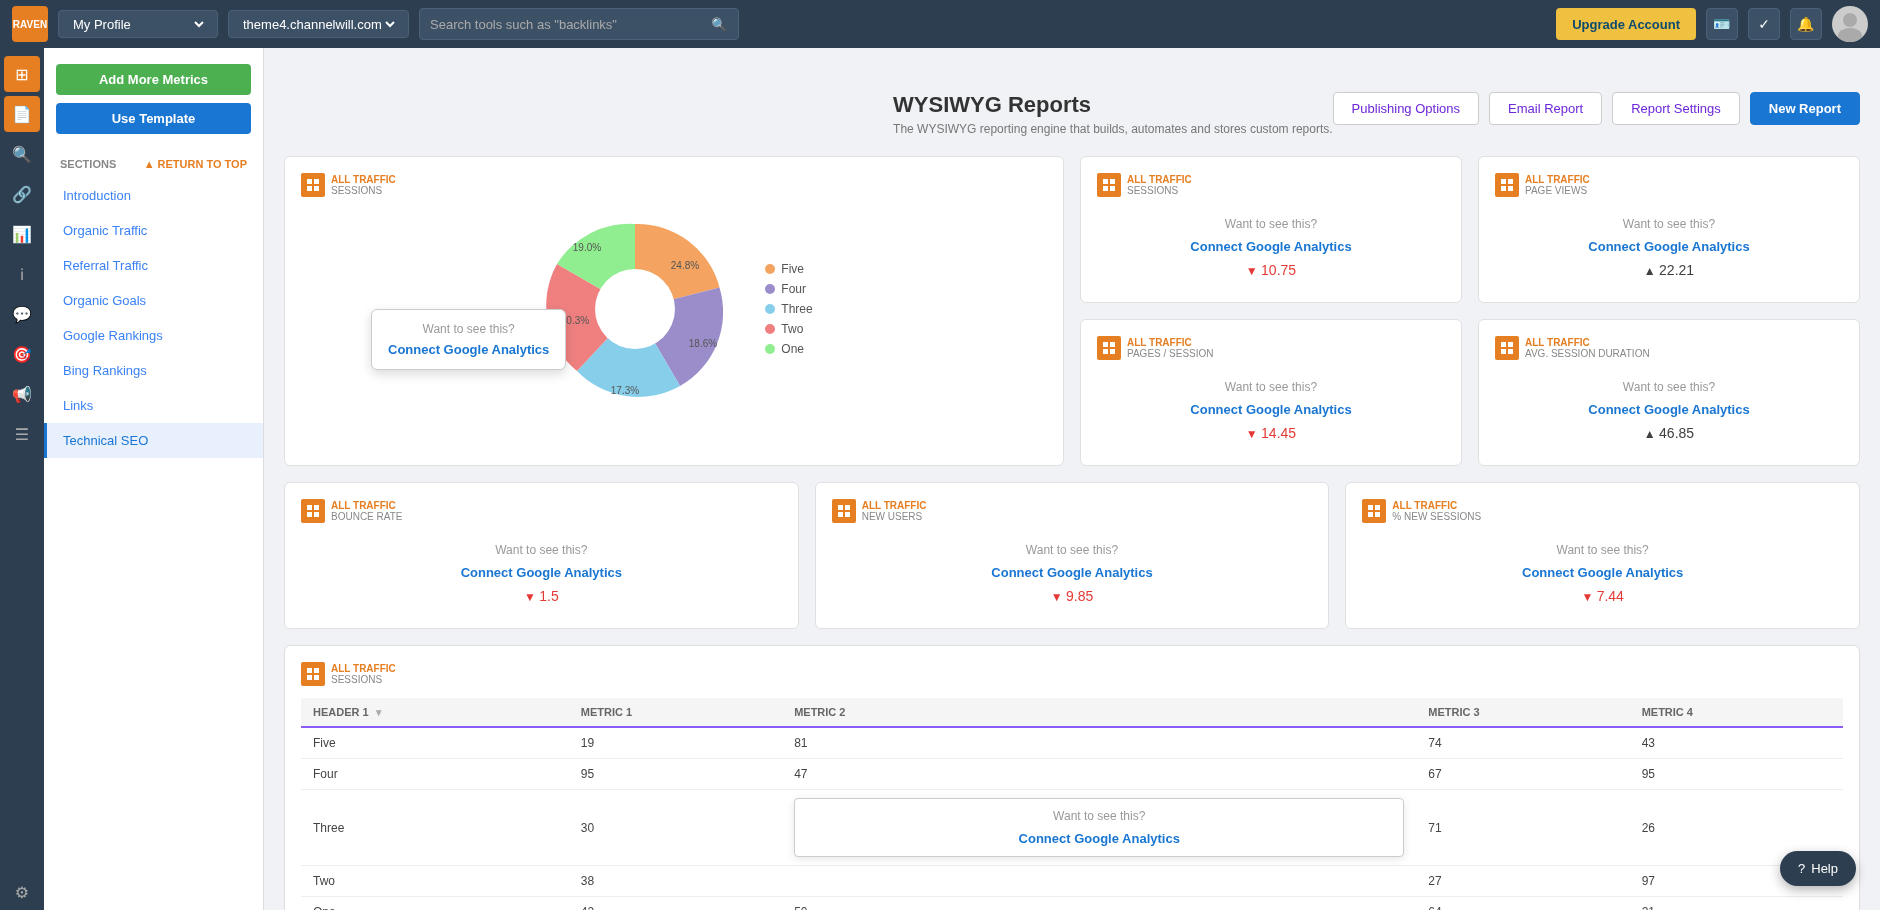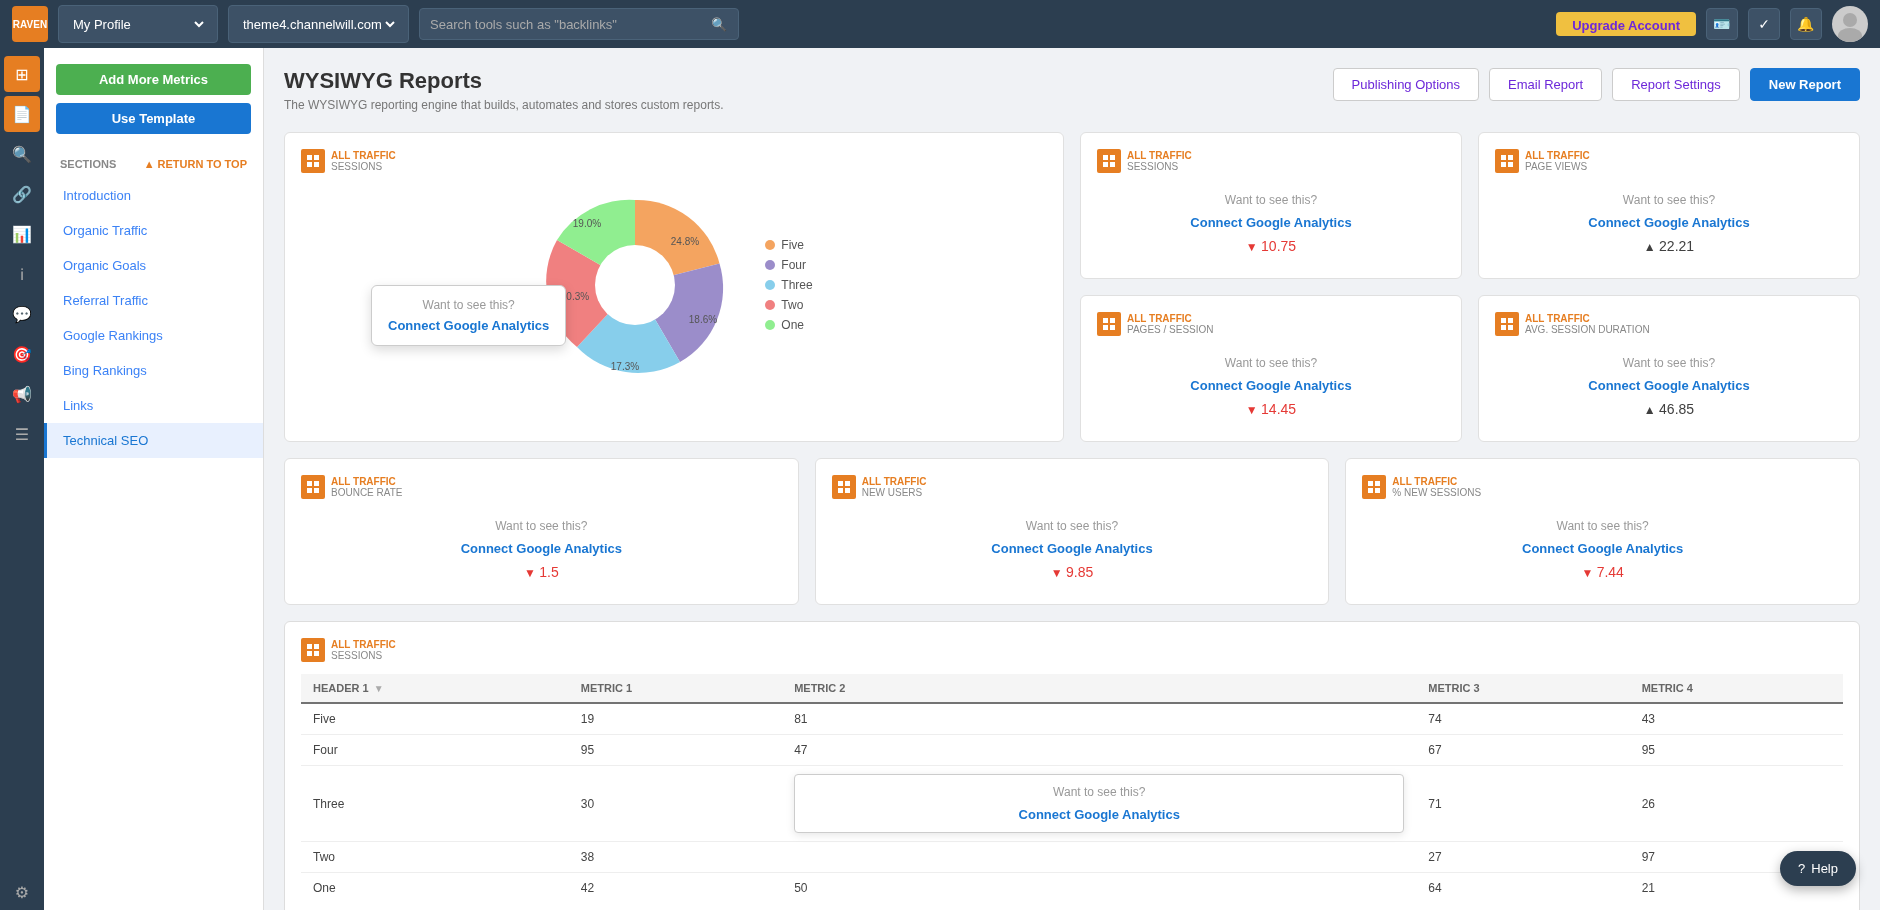--- a/index.html
+++ b/index.html
@@ -7,33 +7,33 @@
 
     
     .top-nav {
       display: flex; align-items: center; background: #2c3e50; height: 48px;
       padding: 0 12px; gap: 10px; position: fixed; top: 0; left: 0; right: 0; z-index: 100;
     }
     .logo-icon { width: 36px; height: 36px; background: #e67e22; border-radius: 4px; display: flex; align-items: center; justify-content: center; color: white; font-weight: bold; font-size: 14px; }
     .nav-select {
       background: #3d5166; border: 1px solid #4a6278; color: white; padding: 5px 10px;
       border-radius: 4px; font-size: 13px; cursor: pointer; display: flex; align-items: center; gap: 6px;
-      height: 38px; min-width: 160px;
+      height: 28px; min-width: 160px;
     }
     .nav-select select { background: transparent; border: none; color: white; font-size: 13px; cursor: pointer; outline: none; flex: 1; }
     .search-box {
       display: flex; align-items: center; background: #3d5166; border: 1px solid #4a6278;
       border-radius: 4px; padding: 5px 10px; flex: 1; max-width: 320px; height: 32px;
     }
     .search-box input { background: transparent; border: none; color: white; font-size: 13px; outline: none; flex: 1; }
     .search-box input::placeholder { color: #aaa; }
     .nav-spacer { flex: 1; }
     .upgrade-btn {
-      background: #f0c040; color: #6d28d9; border: none; padding: 6px 16px;
-      border-radius: 4px; font-size: 13px; font-weight: 600; cursor: pointer; height: 24px;
+      background: #f0c040; color: #0c4a6e; border: none; padding: 6px 16px;
+      border-radius: 4px; font-size: 13px; font-weight: 600; cursor: pointer; height: 32px;
     }
     .nav-icon-btn {
       background: #3d5166; border: 1px solid #4a6278; color: white; width: 32px; height: 32px;
       border-radius: 4px; display: flex; align-items: center; justify-content: center; cursor: pointer; font-size: 14px;
     }
     .avatar { width: 36px; height: 36px; border-radius: 50%; background: #ccc; overflow: hidden; cursor: pointer; }
 
     
     .left-sidebar {
       position: fixed; top: 48px; left: 0; bottom: 0; width: 44px;
@@ -69,22 +69,23 @@
       display: block; padding: 10px 16px; color: #3b82f6; font-size: 13px;
       cursor: pointer; border-left: 3px solid transparent;
     }
     .sidebar-nav-item.active { background: #e8f0fe; border-left-color: #1976d2; color: #1976d2; }
 
     
     .main-content {
       margin-top: 48px; margin-left: 264px; padding: 20px;
     }
     .page-header {
-      display: flex; align-items: flex-start; justify-content: space-between;
+      display: flex; align-items: flex-start; justify-content: flex-end;
       margin-bottom: 20px;
+      margin-top: 24px;
     }
     .page-title { font-size: 22px; font-weight: 700; color: #333; }
     .page-subtitle { font-size: 12px; color: #777; margin-top: 4px; }
     .header-actions { display: flex; gap: 10px; align-items: center; }
     .header-btn {
       padding: 8px 18px; border-radius: 4px; font-size: 13px; cursor: pointer;
       border: 1px solid #ccc; background: white; color: #6d28d9;
     }
     .header-btn-primary { background: #1976d2; color: white; border-color: #1976d2; font-weight: 600; }
 
@@ -119,21 +120,21 @@
     .tooltip-overlay .connect-prompt { color: #999; margin-bottom: 6px; font-size: 12px; }
     .tooltip-overlay .connect-link { color: #1976d2; font-size: 13px; font-weight: 600; }
 
     
     .table-section { background: white; border: 1px solid #ddd; border-radius: 6px; padding: 16px; }
     .table-header-row { display: flex; align-items: center; gap: 6px; margin-bottom: 12px; }
     .data-table { width: 100%; border-collapse: collapse; font-size: 12px; }
     .data-table th {
       background: #f5f5f5; padding: 8px 12px; text-align: left;
       font-weight: 700; font-size: 11px; text-transform: uppercase; color: #666;
-      border-bottom: 2px solid #737373;
+      border-bottom: 2px solid #8b5cf6;
     }
     .data-table td { padding: 8px 12px; border-bottom: 1px solid #eee; color: #444; }
     .data-table tr:last-child td { border-bottom: none; }
     .connect-cell {
       position: relative;
     }
     .connect-cell-overlay {
       background: white; border: 1px solid #ccc; border-radius: 4px;
       padding: 10px 14px; box-shadow: 0 2px 8px rgba(0,0,0,0.1);
       text-align: center; min-width: 200px;
@@ -212,22 +213,22 @@
     <div class="sidebar-sections-header">
       <span>SECTIONS</span>
       <span class="return-top">
         <span>▲</span>
         <span>RETURN TO TOP</span>
       </span>
     </div>
 
     <a class="sidebar-nav-item">Introduction</a>
     <a class="sidebar-nav-item">Organic Traffic</a>
+    <a class="sidebar-nav-item">Referral Traffic</a>
     <a class="sidebar-nav-item">Organic Goals</a>
-    <a class="sidebar-nav-item">Referral Traffic</a>
     <a class="sidebar-nav-item">Google Rankings</a>
     <a class="sidebar-nav-item">Bing Rankings</a>
     <a class="sidebar-nav-item">Links</a>
     <a class="sidebar-nav-item active">Technical SEO</a>
   </div>
 </div>
 
 <main class="main-content">
 
   <div class="page-header">

